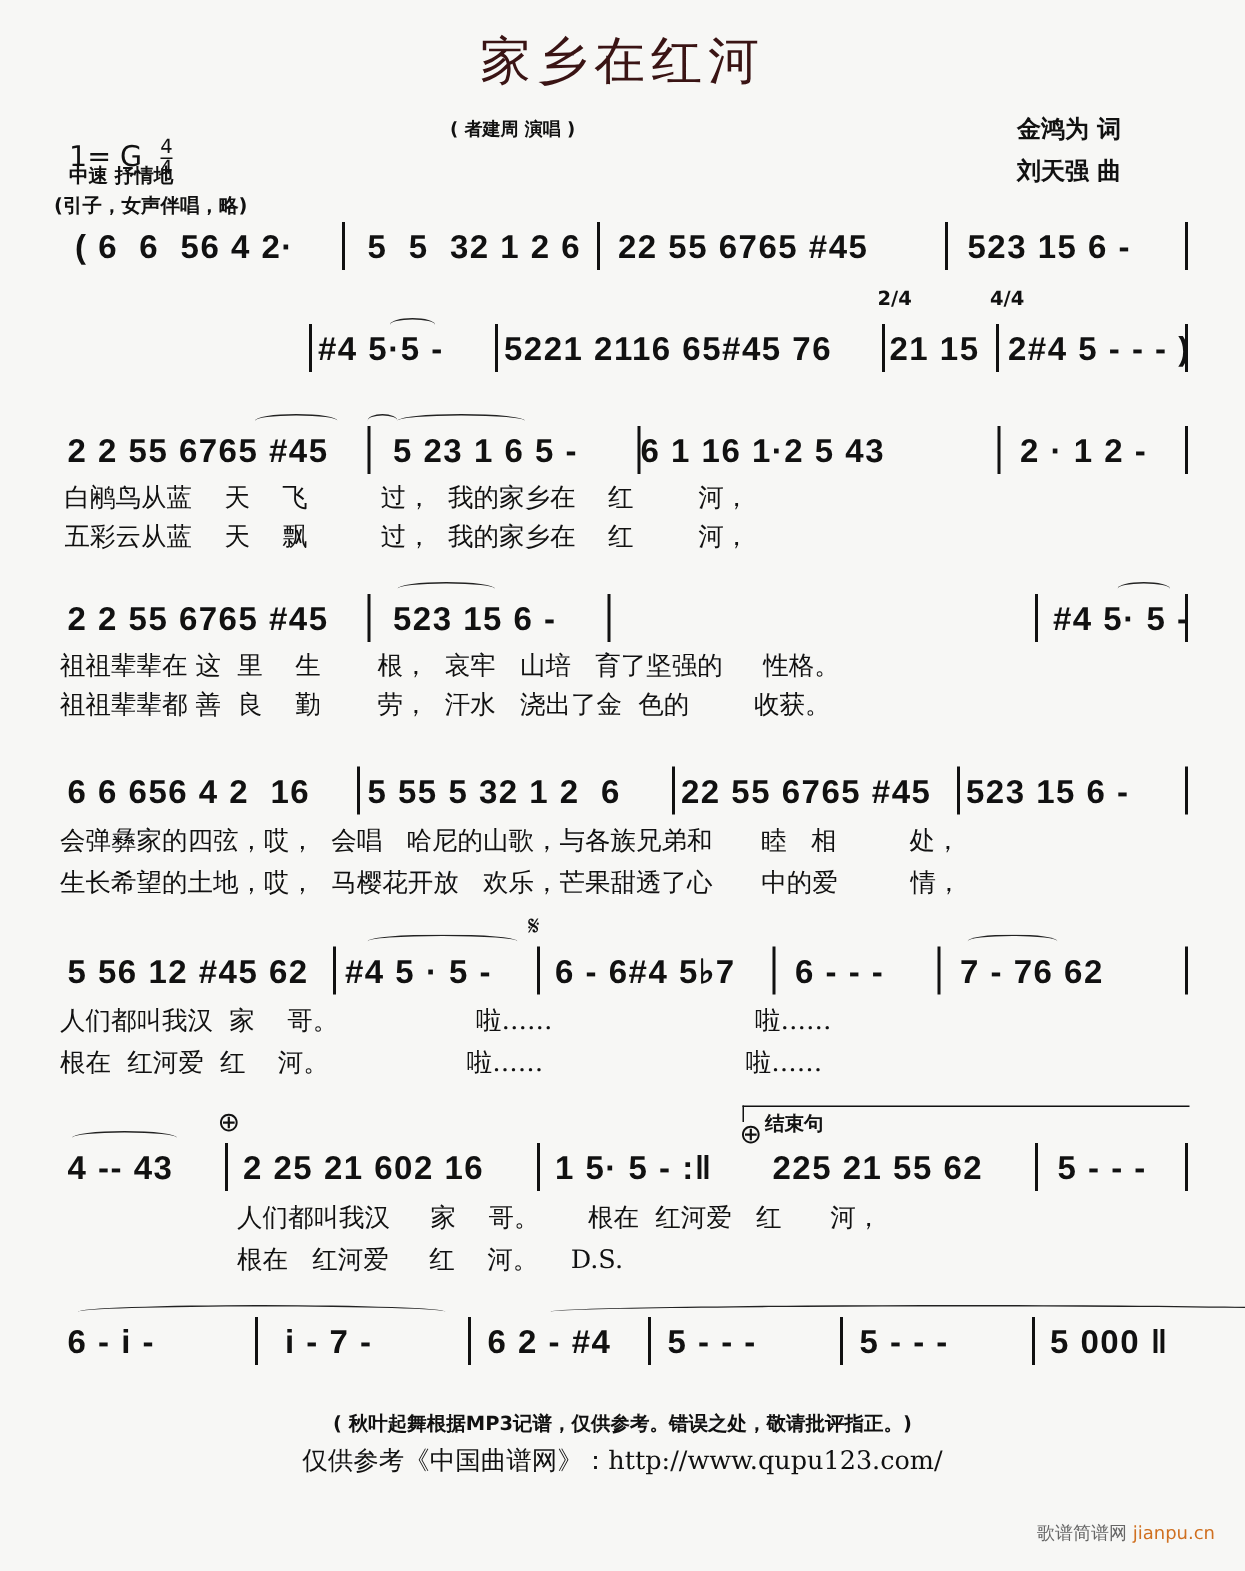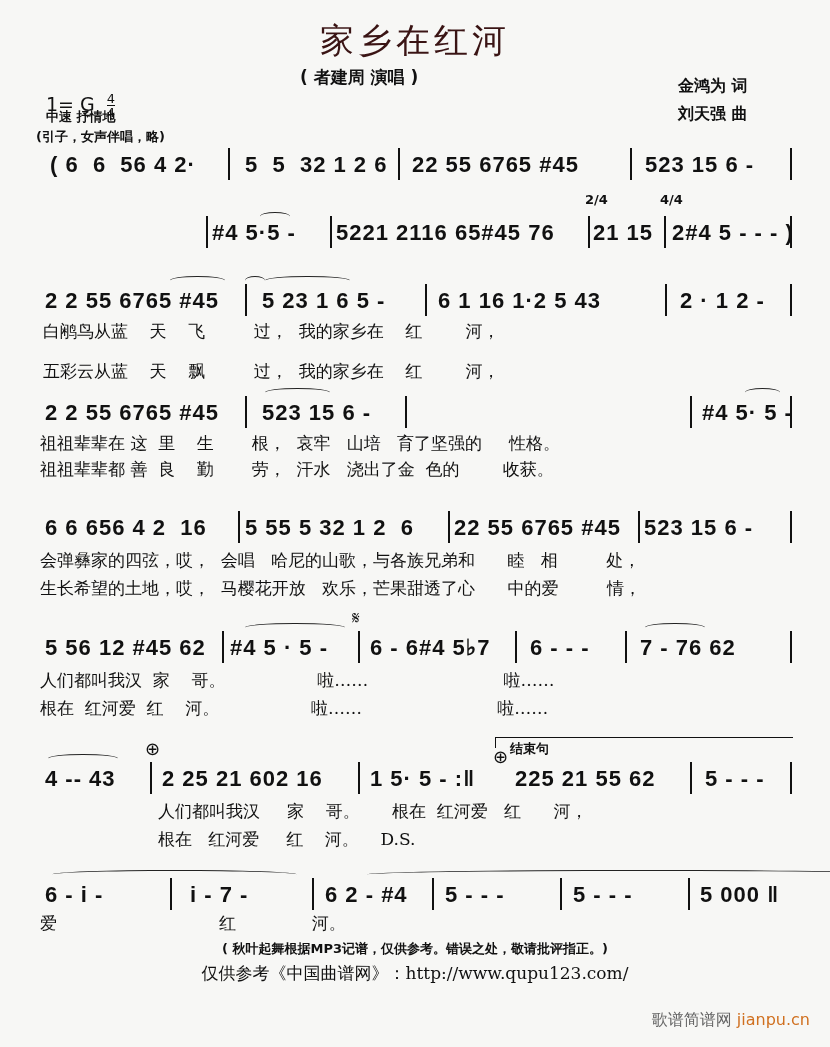--- a/index.html
+++ b/index.html
@@ -1,34 +1,34 @@
 <!DOCTYPE html>
 <html><head>
 <meta charset="utf-8">
 <style>
   html,body{margin:0;padding:0;}
   body{width:830px;height:1047px;background:#f7f7f5;position:relative;overflow:hidden;
        font-family:"DejaVu Sans","Liberation Sans",sans-serif;color:#111;}
   .abs{position:absolute;white-space:nowrap;}
   .title{left:0;width:830px;top:18px;text-align:center;font-size:34px;letter-spacing:4px;color:#3a1414;font-family:"DejaVu Sans",sans-serif;}
-  .singer{left:300px;top:66px;font-size:17px;font-weight:bold;}
+  .singer{left:300px;top:78px;font-size:12px;font-weight:bold;}
   .credit{font-size:16px;font-weight:bold;}
   .key{left:46px;top:76px;font-size:19px;margin-top:16px;}
   .ts{display:inline-block;vertical-align:middle;text-align:center;font-size:13px;line-height:13px;margin-left:6px;}
   .ts span{display:block;}
   .small{font-size:13px;font-weight:bold;}
   .row{position:absolute;left:40px;width:760px;height:40px;text-decoration:underline;}
   .notes{position:absolute;left:0;top:0;font-size:22px;font-weight:bold;letter-spacing:1px;white-space:pre;font-family:"Liberation Sans",sans-serif;}
   .bar{position:absolute;top:-4px;width:2px;height:32px;background:#111;}
   .lyric{position:absolute;font-size:17px;white-space:pre;font-family:"DejaVu Serif",serif;}
   .tie{position:absolute;border-top:1.5px solid #222;border-radius:50% 50% 0 0;height:8px;}
   .sm{position:absolute;font-size:13px;font-weight:bold;}
   .foot1{left:0;width:830px;text-align:center;top:940px;font-size:13px;font-weight:bold;}
   .foot2{left:0;width:830px;text-align:center;top:962px;font-size:17px;font-family:"DejaVu Serif",serif;}
-  .wm{right:20px;bottom:16px;font-size:16px;color:#666;}
+  .wm{right:20px;bottom:16px;font-size:12px;color:#666;}
   .wm b{color:#d07020;font-weight:normal;}
   .coda{position:absolute;font-size:18px;}
   .bracket{position:absolute;left:495px;top:737px;width:297px;height:10px;border-top:1.5px solid #111;border-left:1.5px solid #111;}
 </style>
 </head>
 <body>
 
 <div class="abs title">家乡在红河</div>
 <div class="abs singer">( 者建周  演唱 )</div>
 <div class="abs credit" style="left:678px;top:76px">金鸿为   词</div>
@@ -71,26 +71,26 @@
 </div>
 
 <div class="row" style="top:288px">
   <span class="tie" style="left:130px;top:-12px;width:55px"></span>
   <span class="tie" style="left:205px;top:-12px;width:20px"></span>
   <span class="tie" style="left:225px;top:-12px;width:85px"></span>
   <span class="notes" style="left:5px">2 2 55 6765 #45</span>
   <span class="bar" style="left:205px"></span>
   <span class="notes" style="left:222px">5 23 1 6 5 -</span>
   <span class="bar" style="left:385px"></span>
-  <span class="notes" style="left:398px">6 1 16 1·2 5 43</span>
+  <span class="notes" style="left:387px">6 1 16 1·2 5 43</span>
   <span class="bar" style="left:625px"></span>
   <span class="notes" style="left:640px">2 · 1 2 -</span>
   <span class="bar" style="left:750px"></span>
   <span class="lyric" style="left:3px;top:32px">白鹇鸟从蓝    天    飞         过，  我的家乡在    红        河，</span>
-  <span class="lyric" style="left:3px;top:72px">五彩云从蓝    天    飘         过，  我的家乡在    红        河，</span>
+  <span class="lyric" style="left:3px;top:58px">五彩云从蓝    天    飘         过，  我的家乡在    红        河，</span>
 </div>
 
 <div class="row" style="top:400px">
   <span class="notes" style="left:5px">2 2 55 6765 #45</span>
   <span class="bar" style="left:205px"></span>
   <span class="tie" style="left:225px;top:-12px;width:65px"></span>
   <span class="notes" style="left:222px">523 15 6 -</span>
   <span class="bar" style="left:365px"></span>
   <span class="bar" style="left:650px"></span>
   <span class="tie" style="left:705px;top:-12px;width:35px"></span>
@@ -157,20 +157,19 @@
   <span class="bar" style="left:130px"></span>
   <span class="notes" style="left:150px">i - 7 -</span>
   <span class="bar" style="left:272px"></span>
   <span class="notes" style="left:285px">6 2 - #4</span>
   <span class="bar" style="left:392px"></span>
   <span class="notes" style="left:405px">5 - - -</span>
   <span class="bar" style="left:520px"></span>
   <span class="notes" style="left:533px">5 - - -</span>
   <span class="bar" style="left:648px"></span>
   <span class="notes" style="left:660px">5 000 ‖</span>
-  <span class="lyric" style="left:0px;top:30px">爱                              红              河。</span>
 </div>
 
 <div class="abs foot1">( 秋叶起舞根据MP3记谱，仅供参考。错误之处，敬请批评指正。)</div>
 <div class="abs foot2">仅供参考《中国曲谱网》：http://www.qupu123.com/</div>
 <div class="abs wm">
   <span>歌谱简谱网</span> <b>jianpu.cn</b>
 </div>
 
 </body></html>

